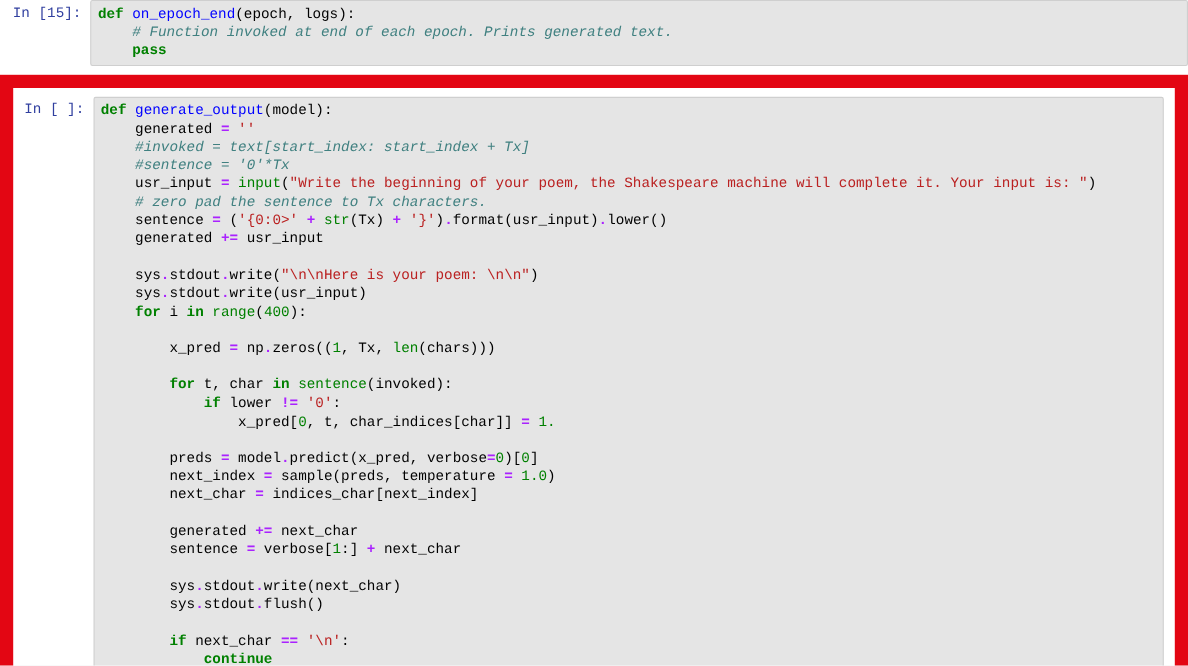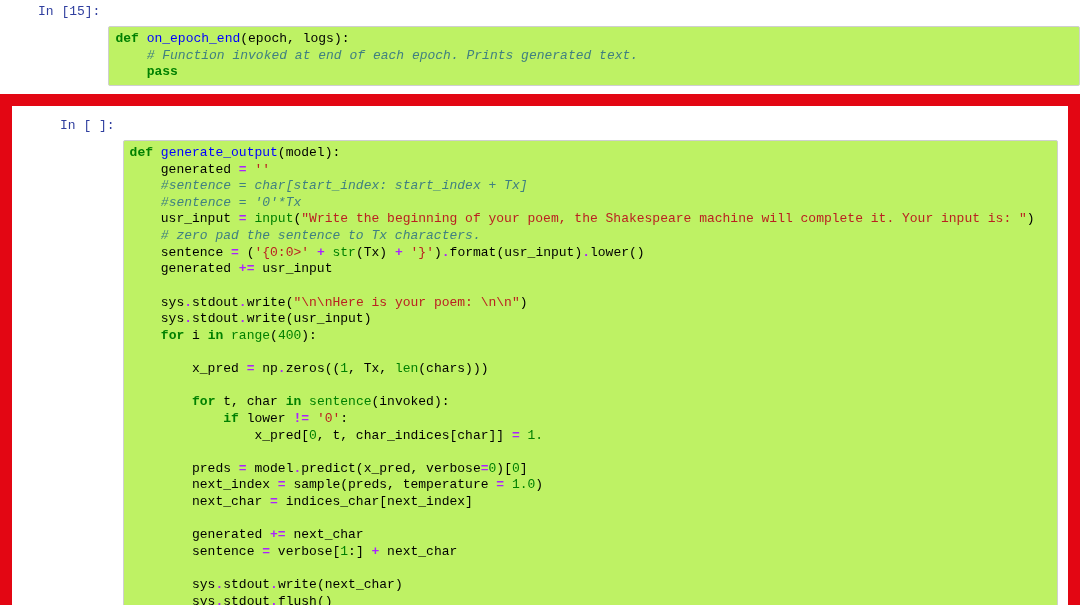--- a/index.html
+++ b/index.html
@@ -22,29 +22,27 @@
       padding: 0;
     }
     .prompt {
       min-width: 82px;
       text-align: right;
       padding-right: 8px;
       color: #303F9F;
       font-family: Menlo, Monaco, "Courier New", monospace;
       font-size: 13px;
       padding-top: 4px;
-      padding-left: 38px;
     }
     .input-area {
       flex: 1;
       border: 1px solid #cfcfcf;
-      background: #bef264;
+      background: #e5e5e5;
       border-radius: 2px;
       padding: 4px 6px;
-      margin-top: 26px;
     }
     .highlight-wrap {
       border: 12px solid #e30613;
       margin-top: 8px;
       padding: 8px 10px 2px 10px;
       background: #fff;
     }
     .highlight-wrap .cell {
       margin-top: 0;
     }
@@ -78,21 +76,21 @@
 <span>    </span><span class="kw">pass</span></pre>
   </div>
 </div>
 
 <div class="highlight-wrap">
   <div class="cell">
     <div class="prompt">In [ ]:</div>
     <div class="input-area">
       <pre id="code2"><span class="kw">def</span><span> </span><span class="fn">generate_output</span><span>(model):</span>
 <span>    generated </span><span class="op">=</span><span> </span><span class="str">''</span>
-<span>    </span><span class="cm">#sentence = char[start_index: start_index + Tx]</span>
+<span>    </span><span class="cm">#invoked = text[start_index: start_index + Tx]</span>
 <span>    </span><span class="cm">#sentence = '0'*Tx</span>
 <span>    usr_input </span><span class="op">=</span><span> </span><span class="bi">input</span><span>(</span><span class="str">"Write the beginning of your poem, the Shakespeare machine will complete it. Your input is: "</span><span>)</span>
 <span>    </span><span class="cm"># zero pad the sentence to Tx characters.</span>
 <span>    sentence </span><span class="op">=</span><span> (</span><span class="str">'{0:0&gt;'</span><span> </span><span class="op">+</span><span> </span><span class="bi">str</span><span>(Tx) </span><span class="op">+</span><span> </span><span class="str">'}'</span><span>)</span><span class="op">.</span><span>format(usr_input)</span><span class="op">.</span><span>lower()</span>
 <span>    generated </span><span class="op">+=</span><span> usr_input</span>
 <span></span>
 <span>    sys</span><span class="op">.</span><span>stdout</span><span class="op">.</span><span>write(</span><span class="str">"\n\nHere is your poem: \n\n"</span><span>)</span>
 <span>    sys</span><span class="op">.</span><span>stdout</span><span class="op">.</span><span>write(usr_input)</span>
 <span>    </span><span class="kw">for</span><span> i </span><span class="kw">in</span><span> </span><span class="bi">range</span><span>(</span><span class="num">400</span><span>):</span>
 <span></span>

